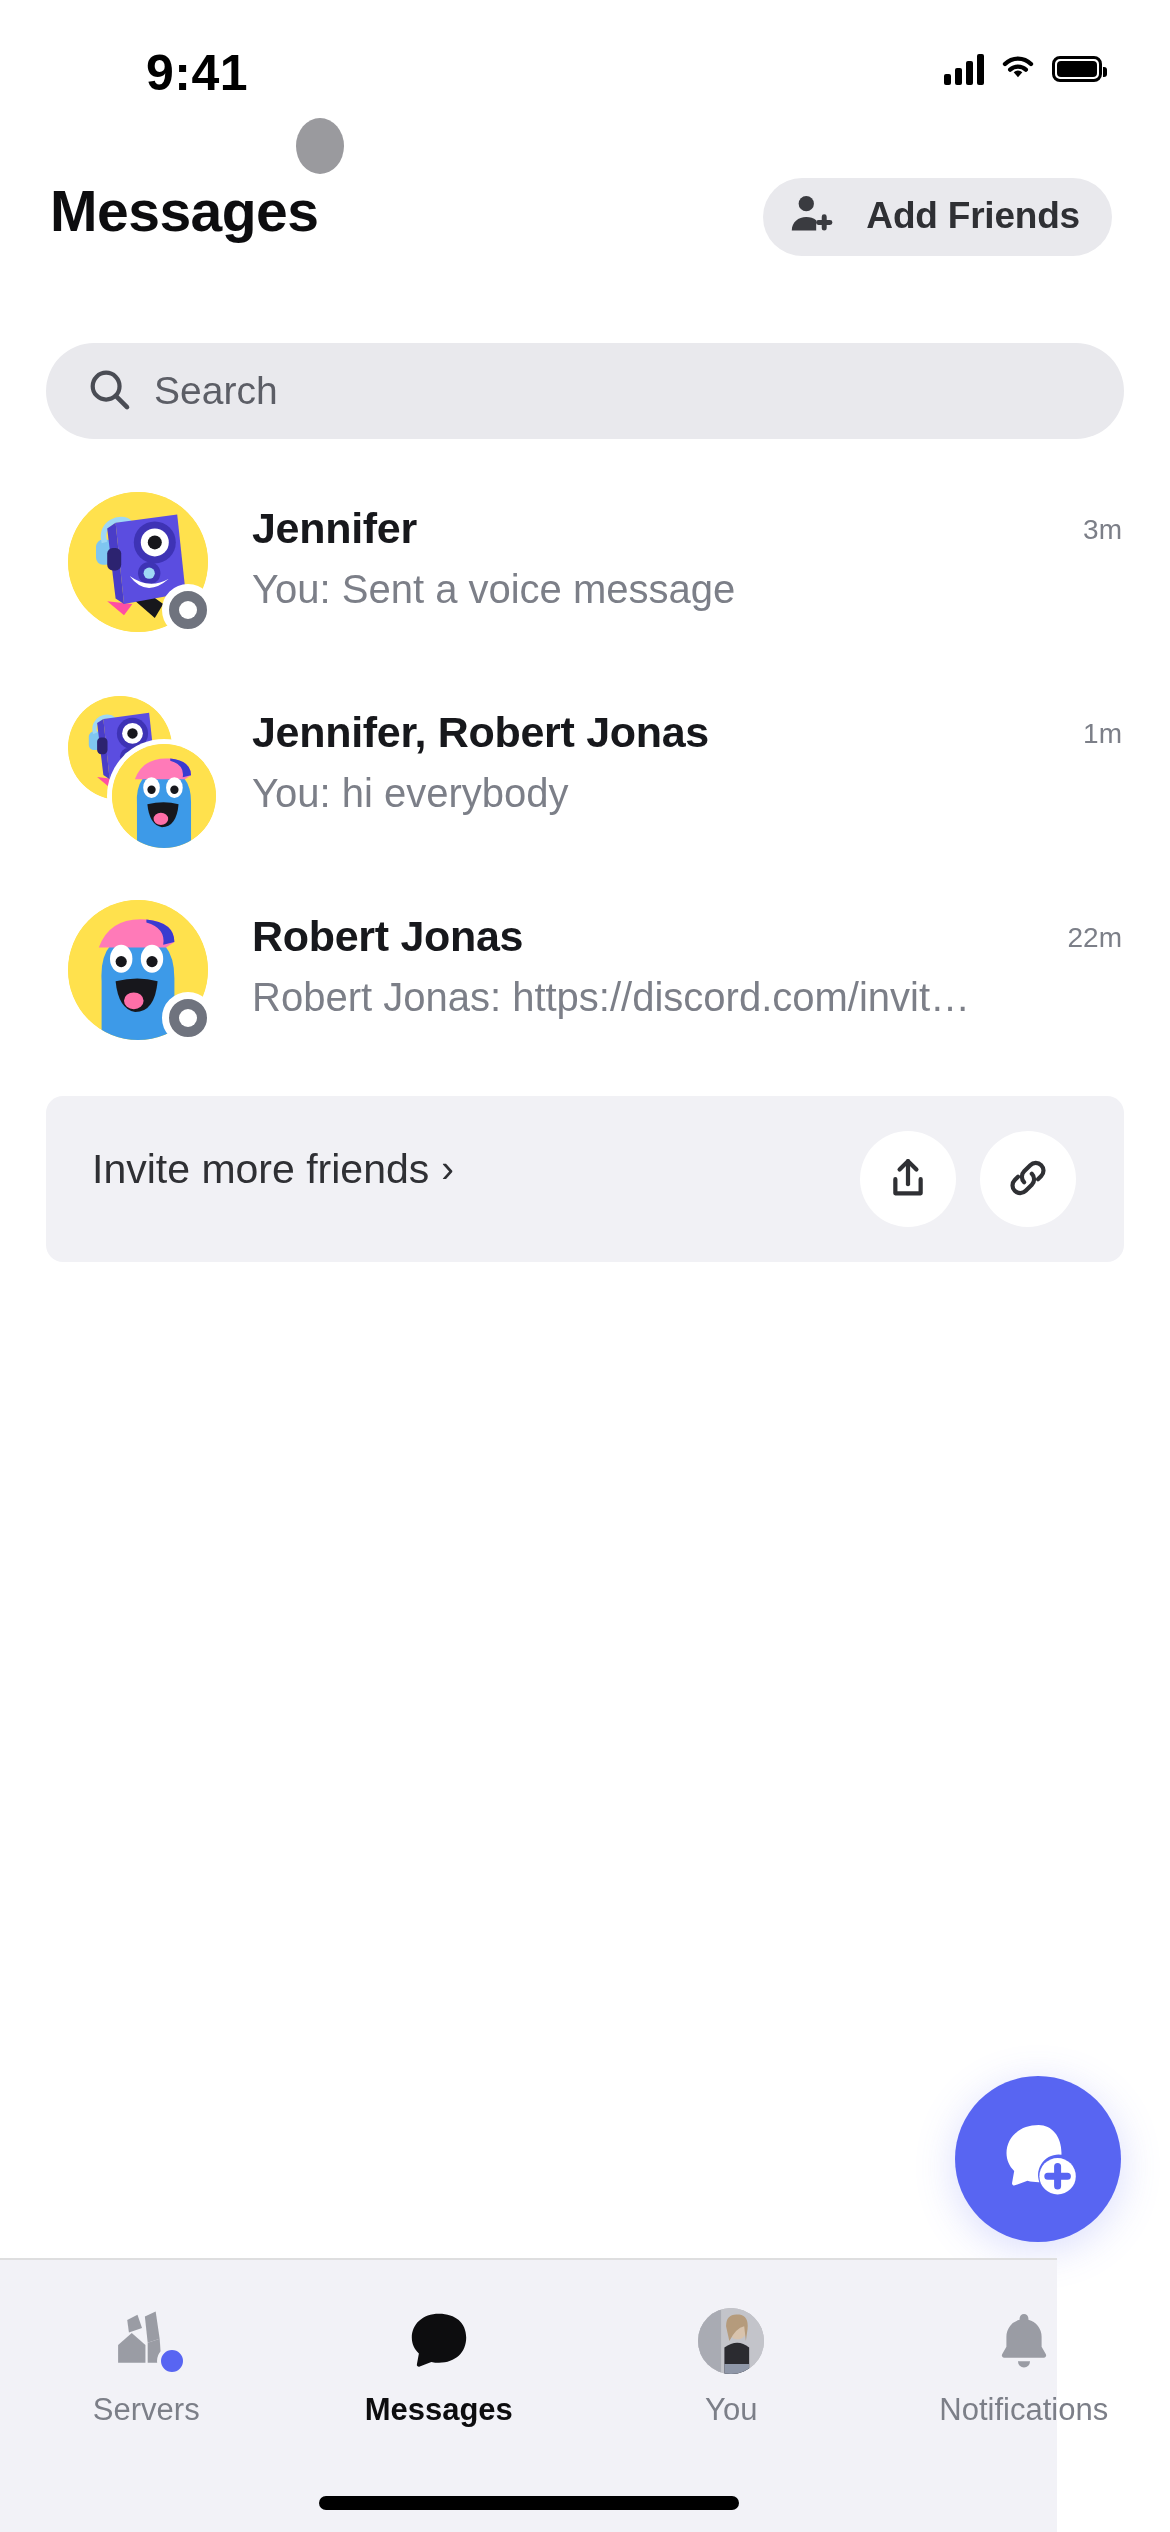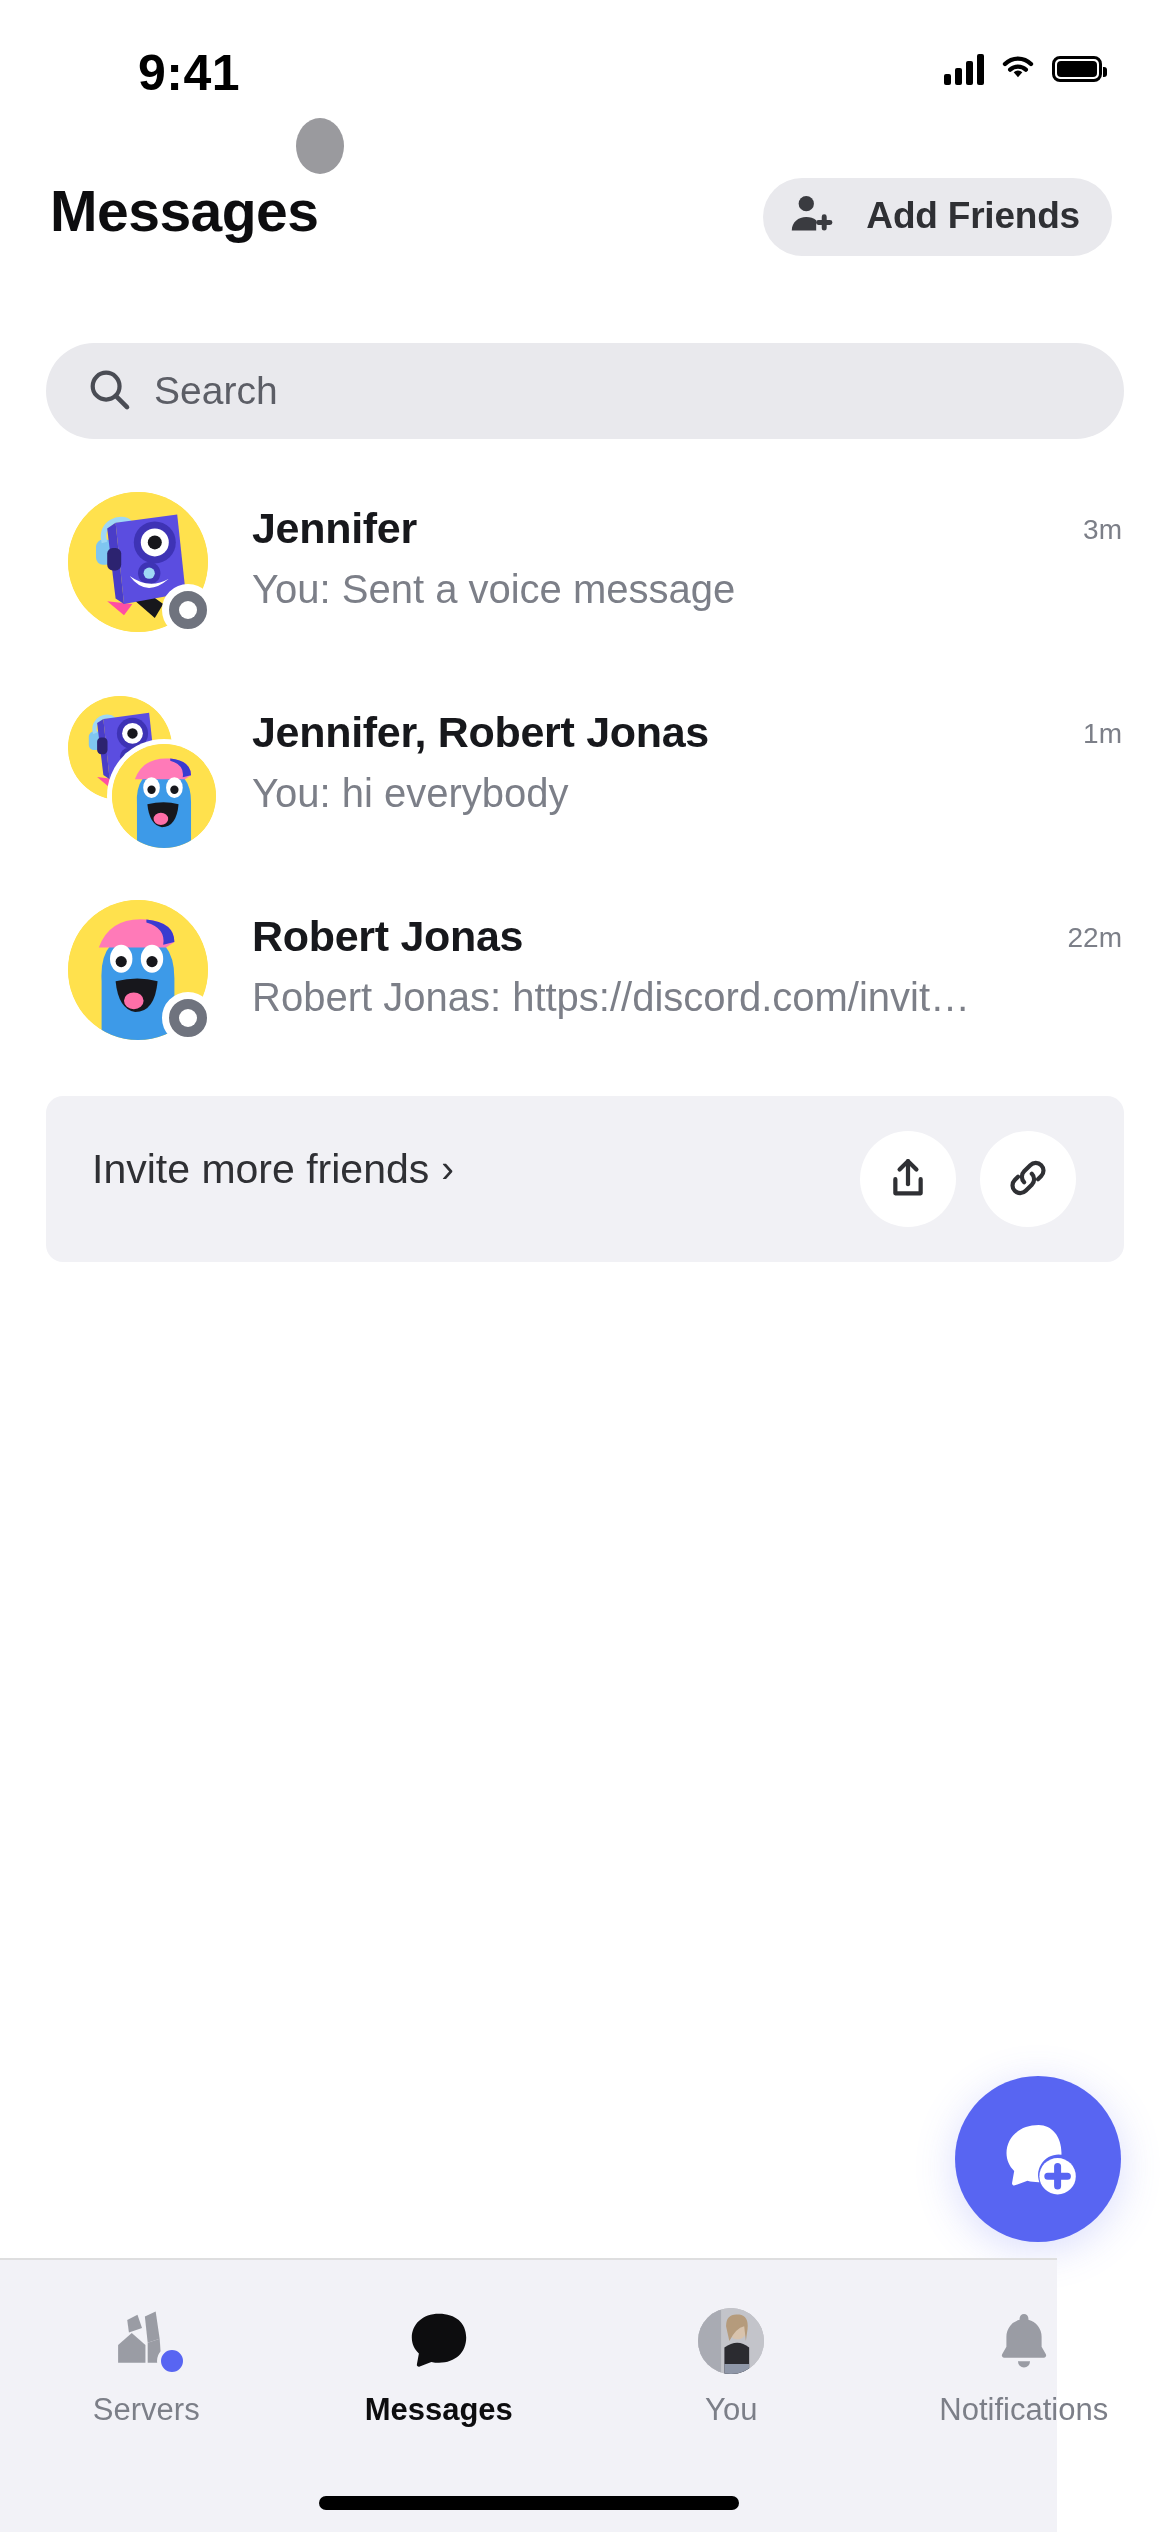--- a/index.html
+++ b/index.html
@@ -9,21 +9,21 @@
     font-family:"Liberation Sans", sans-serif;
     overflow:hidden;
   }
   .phone { position:relative; width:1170px; height:2532px; background:#fff; }
 
   
   .statusbar {
     position:absolute; top:0; left:0; width:1170px; height:128px;
   }
   .sb-time {
-    position:absolute; left:138px; top:44px;
+    position:absolute; left:146px; top:44px;
     font-size:50px; font-weight:bold; color:#000;
     letter-spacing:0.5px;
   }
   .sb-right {
     position:absolute; right:68px; top:52px;
     display:flex; align-items:center; gap:14px;
   }
   .bars { display:flex; align-items:flex-end; gap:4px; height:32px; }
   .bars i { display:block; width:7px; background:#000; border-radius:2px; }
   .bars i:nth-child(1){ height:11px; }

